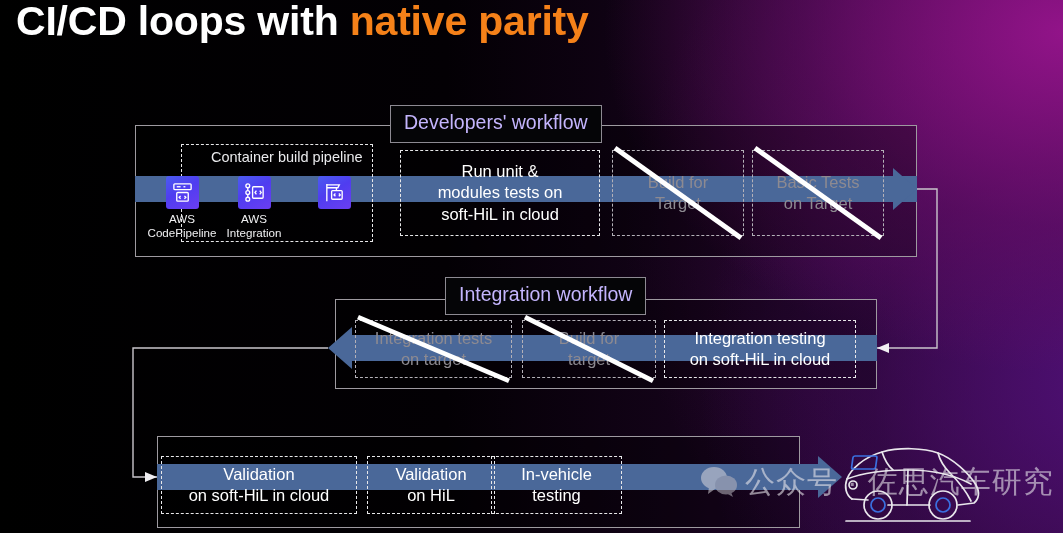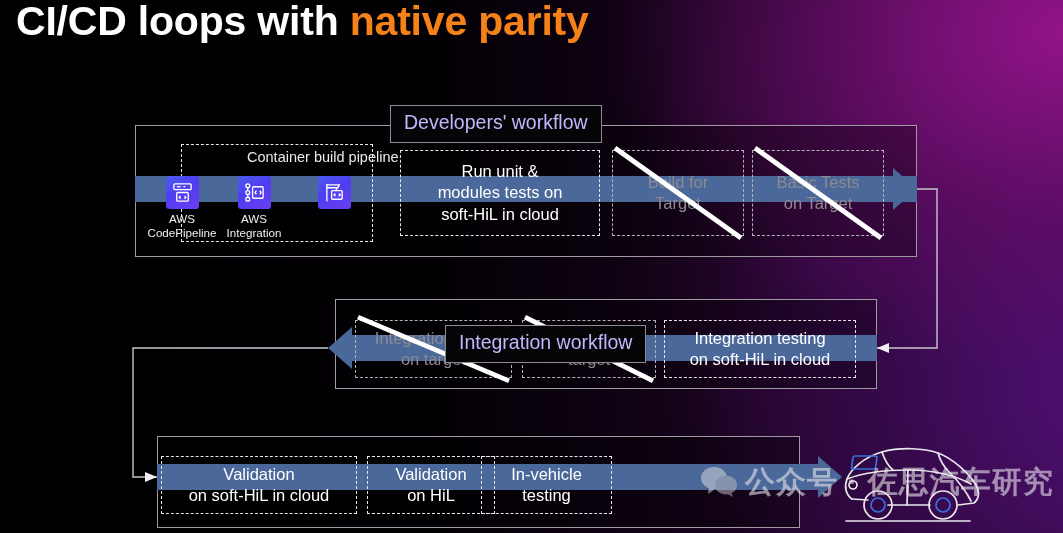--- a/index.html
+++ b/index.html
@@ -96,21 +96,20 @@
   .subgroup{
     position:absolute;
     border:1.6px dashed #e8e8ea;
     box-sizing:border-box;
     z-index:3;
   }
   .subgroup-label{
     position:absolute;
     color:#e9e9ec;font-size:14.5px;white-space:nowrap;
     z-index:5;
-    margin-left:36px;
   }
 
   
   .aws-item{position:absolute;z-index:5;text-align:center;}
   .aws-icon{
     width:33px;height:33px;margin:0 auto;
     border-radius:3px;
     background:linear-gradient(150deg,#4b5cf0 0%,#4f3df0 45%,#6b3ef2 100%);
     display:flex;align-items:center;justify-content:center;
   }
@@ -132,21 +131,21 @@
   #car svg{display:block;}
 
   
   #wm{
     position:absolute;left:700px;top:462px;z-index:8;
     display:flex;align-items:center;gap:7px;
     pointer-events:none;
   }
   #wm .wm-text{
     color:rgba(232,230,235,.60);
-    font-size:30px;font-weight:bold;white-space:nowrap;
+    font-size:30px;font-weight:normal;white-space:nowrap;
     letter-spacing:1px;
   }
   #wm .wm-logo{opacity:.55;}
 </style>
 </head>
 <body>
 
 <div id="slide">
 
   <div id="title">
@@ -245,21 +244,21 @@
       <div>Basic Tests</div>
       <div>on Target</div>
     </div>
     <svg class="strike" viewBox="0 0 132 86" preserveAspectRatio="none">
       <line x1="2" y1="-3" x2="130" y2="89"></line>
     </svg>
   </div>
 
   <div class="wf-box" style="left:335px;top:299px;width:542px;height:90px;"></div>
 
-  <div class="wf-chip" style="left:445px;top:277px;margin-top:48px;">
+  <div class="wf-chip" style="left:445px;top:277px;">
     <span>Integration workflow</span>
   </div>
 
   <div class="band" style="left:352px;top:335px;width:525px;"></div>
   <div class="arrow-head left" style="left:328px;top:327px;"></div>
 
   <div class="step dim" style="left:355px;top:320px;width:157px;height:58px;">
     <div class="txt">
       <div>Integration tests</div>
       <div>on target</div>
@@ -299,21 +298,21 @@
     </div>
   </div>
 
   <div class="step" style="left:367px;top:456px;width:128px;height:58px;">
     <div class="txt">
       <div>Validation</div>
       <div>on HiL</div>
     </div>
   </div>
 
-  <div class="step" style="left:481px;top:456px;width:131px;height:58px;">
+  <div class="step" style="left:491px;top:456px;width:131px;height:58px;">
     <div class="txt">
       <div>In-vehicle</div>
       <div>testing</div>
     </div>
   </div>
 
 
   <div id="car">
     <svg width="145" height="85" viewBox="0 0 145 85" fill="none" stroke="#e9e7ec" stroke-width="1.7" stroke-linejoin="round" stroke-linecap="round">
       <path d="M14 56 C8 52 6 44 9 36 C13 26 26 14 44 9 C62 4 86 5 100 10 C114 15 131 30 138 42 C142 49 141 56 136 60 L120 62"></path>

